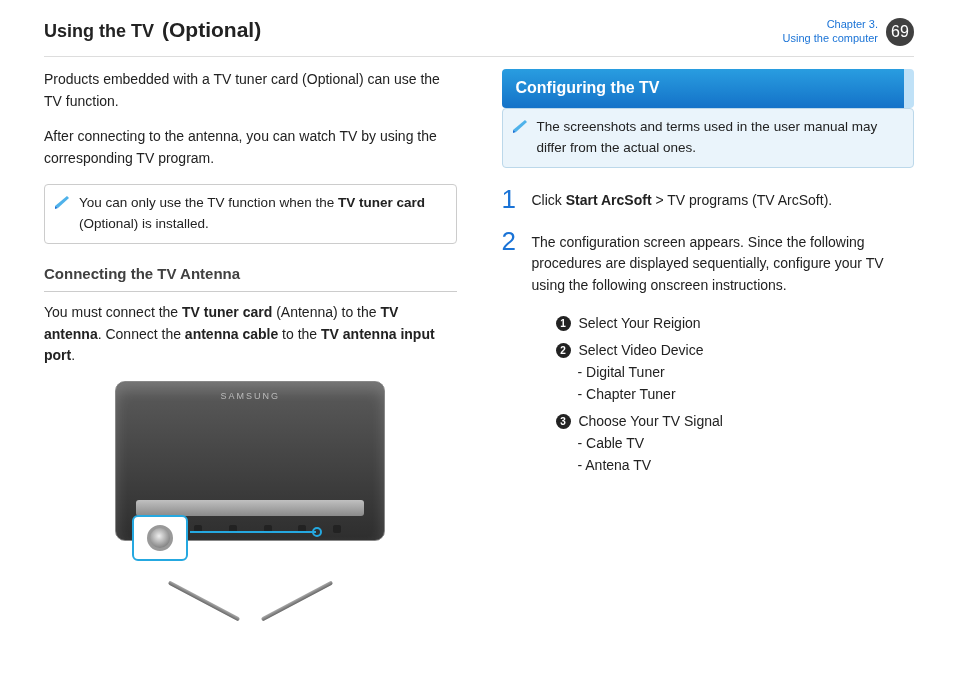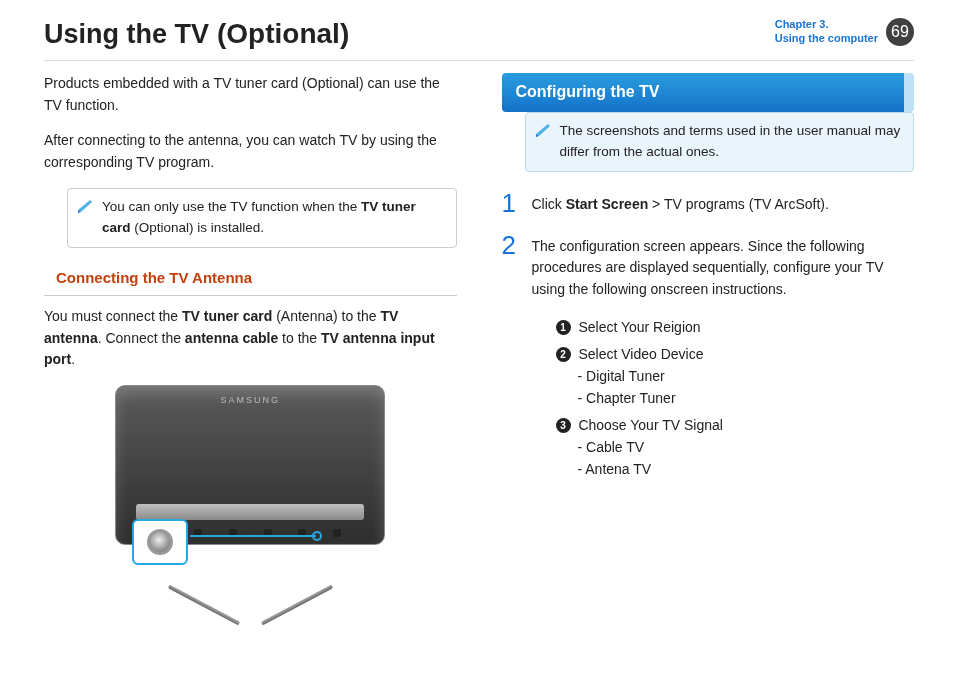--- a/index.html
+++ b/index.html
@@ -19,39 +19,39 @@
     justify-content: space-between;
     align-items: flex-start;
     padding: 18px 40px 10px 44px;
   }
   .title-wrap {
     display: flex;
     align-items: baseline;
     gap: 8px;
   }
   .page-title {
-    font-size: 27px;
+    font-size: 18px;
     font-weight: 700;
     color: #222;
   }
   .page-title-suffix {
-    font-size: 28px;
+    font-size: 21px;
     font-weight: 700;
     color: #222;
   }
   .header-right {
     display: flex;
     align-items: center;
     gap: 8px;
   }
   .chapter-info {
-    text-align: left;
+    text-align: right;
     color: #1a73d6;
     font-size: 11px;
-    font-weight: 700;
+    font-weight: 400;
     line-height: 1.25;
   }
   .page-badge {
     width: 28px;
     height: 28px;
     border-radius: 50%;
     background: #404040;
     color: #fff;
     font-weight: 400;
     font-size: 16px;
@@ -75,33 +75,32 @@
 
   .para { margin-bottom: 14px; }
 
   .note-box {
     border: 1px solid #ccc;
     border-radius: 4px;
     padding: 8px 10px 8px 34px;
     position: relative;
     margin-bottom: 18px;
     font-size: 13.5px;
-    margin-left: 23px;
   }
   .note-icon {
     position: absolute;
     left: 8px;
     top: 7px;
   }
 
   .subheading {
     font-weight: 700;
     font-size: 15px;
-    color: #c2410c;
-    margin: 10px 0 6px 12px;
+    color: #404040;
+    margin: 10px 0 6px 0;
   }
   .sub-divider { border: 0; border-top: 1px solid #ccc; margin-bottom: 10px; }
 
   
   .illus-wrap {
     margin-top: 10px;
     display: flex;
     justify-content: center;
     position: relative;
     height: 210px;
@@ -305,21 +304,21 @@
           <path d="M2 14 L14 4 L16 6 L5 16 Z" fill="#4fb2ea"></path>
           <path d="M2 14 L5 16 L2 17 Z" fill="#1a73d6"></path>
         </svg>
       </span>
       <span>The screenshots and terms used in the user manual may differ from the actual ones.</span>
     </div>
 
     <div class="step-row">
       <div class="step-num">1</div>
       <div class="step-body">
-        <span>Click </span><b>Start Screen</b><span> &gt; TV programs (TV ArcSoft).</span>
+        <span>Click </span><b>Start ArcSoft</b><span> &gt; TV programs (TV ArcSoft).</span>
       </div>
     </div>
 
     <div class="step-row">
       <div class="step-num">2</div>
       <div class="step-body">
         <span>The configuration screen appears. Since the following procedures are displayed sequentially, configure your TV using the following onscreen instructions.</span>
       </div>
     </div>
 

